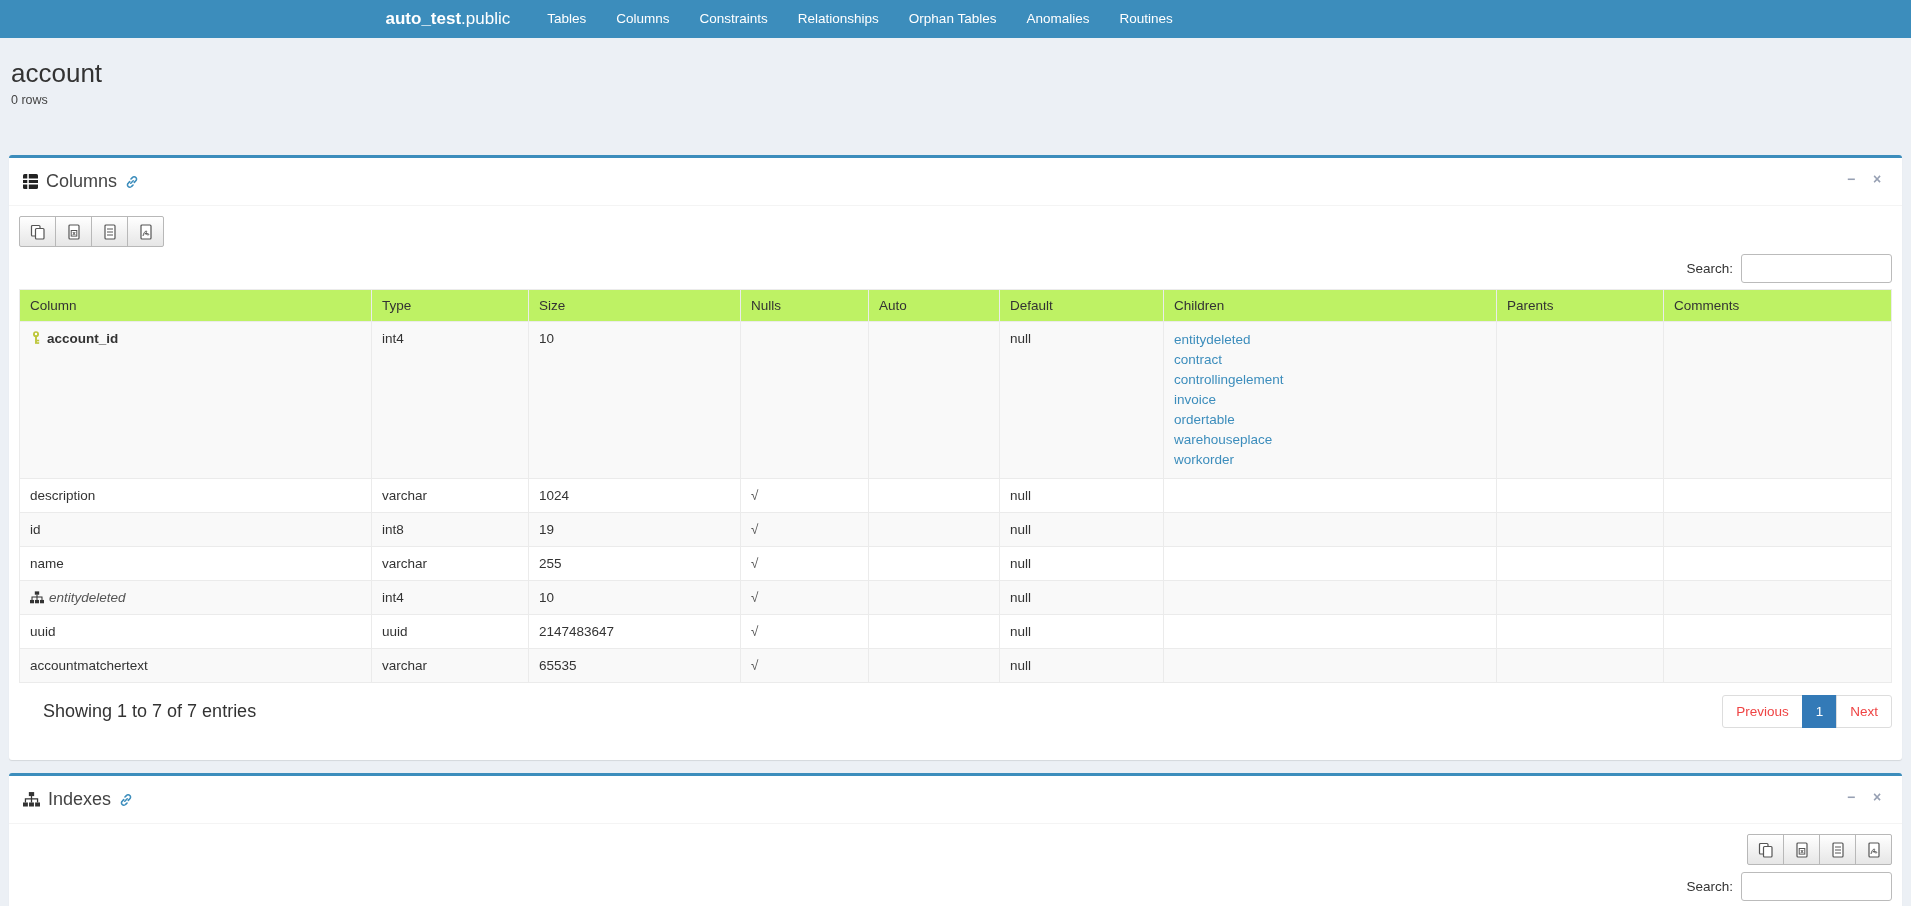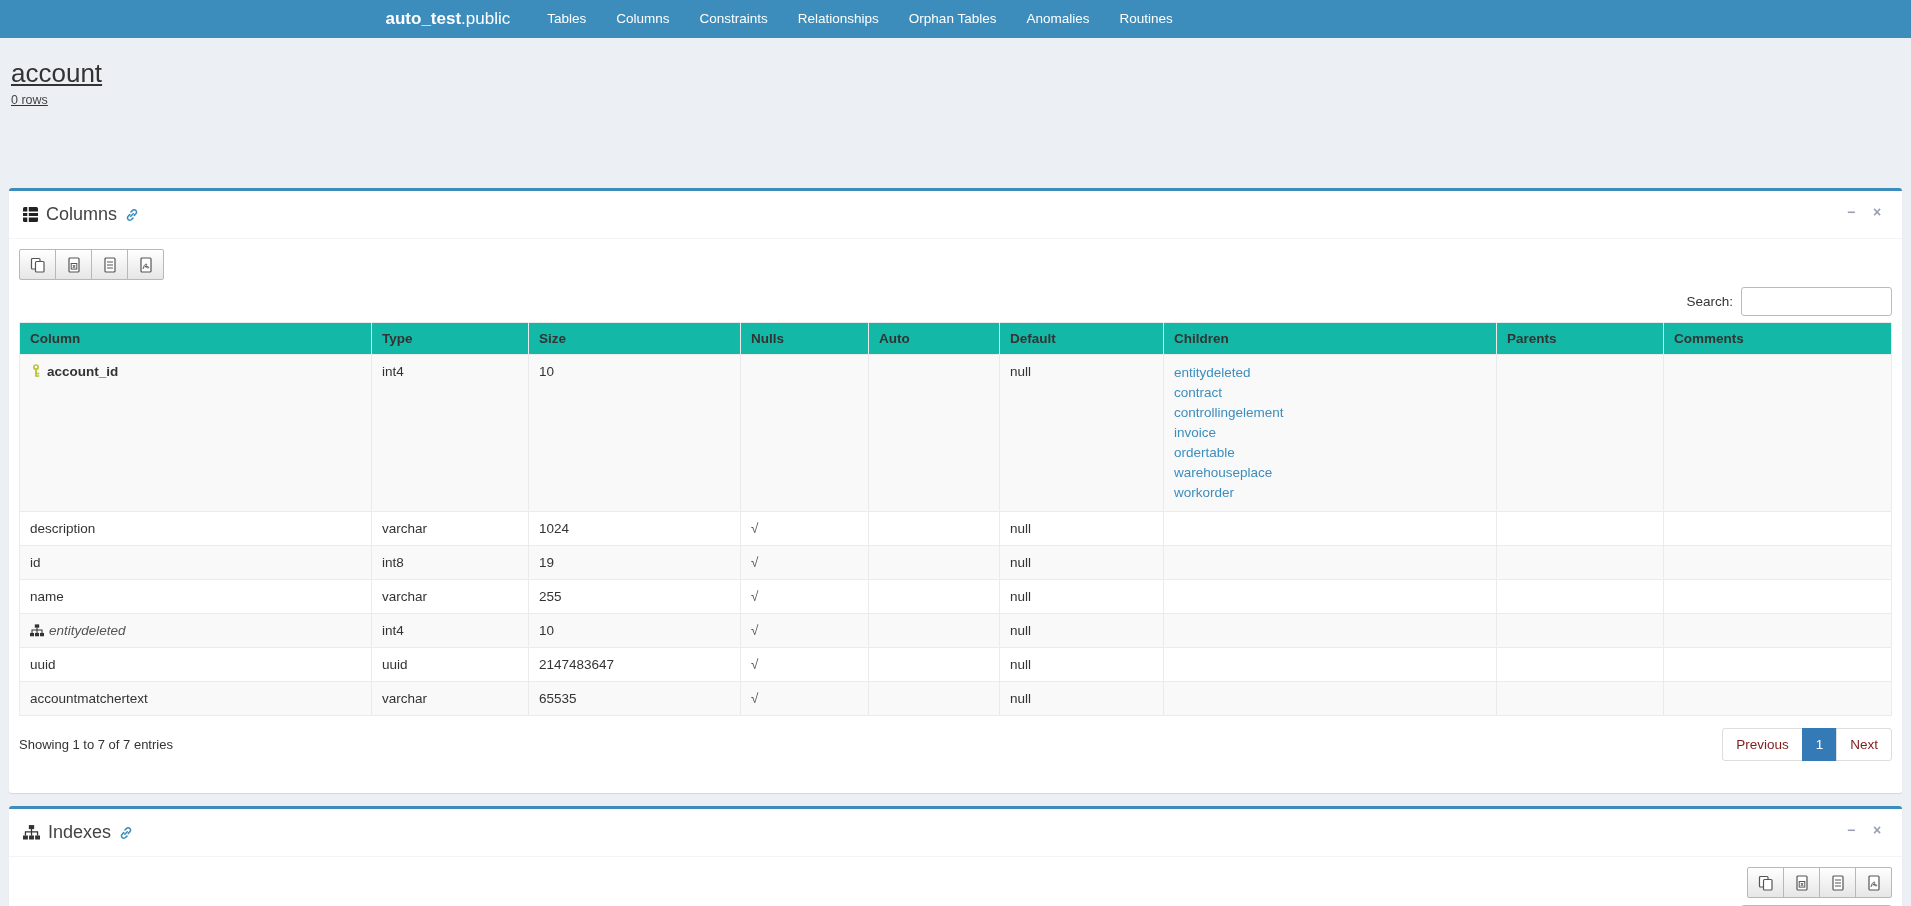--- a/index.html
+++ b/index.html
@@ -10,21 +10,21 @@
     color:#333;
   }
   
   .navbar { height:38px; background:#3c8dbc; width:100%; }
   .navbar-inner { width:1170px; margin:0 auto; height:100%; display:flex; align-items:center; padding:0 15px; }
   .brand { color:#fff; font-size:17px; margin-right:22px; cursor:pointer; white-space:nowrap; }
   .brand b { font-weight:bold; }
   .nav-link { color:#ffffff; font-size:13.5px; padding:0 15px; line-height:38px; cursor:pointer; white-space:nowrap; }
   
   .content { padding:0 9px; }
-  .page-header { height:150px; padding:18px 2px 0;text-decoration:underline; }
+  .page-header { height:117px; padding:18px 2px 0; }
   .page-header h1 { font-size:26px; font-weight:400; color:#333; line-height:34px; }
   .page-header .rows { font-size:12.5px; color:#444; margin-top:3px; }
   
   .box { background:#fff; border-top:3px solid #3c8dbc; border-radius:3px;
          box-shadow:0 1px 1px rgba(0,0,0,0.1); margin-bottom:13px; position:relative; }
   .box-header { padding:11px 14px; border-bottom:1px solid #f4f4f4; display:flex; align-items:center; position:relative; }
   .box-title { font-size:18px; color:#444; margin:0 8px; line-height:25px; }
   .title-icon { display:inline-flex; align-items:center; }
   .link-icon { display:inline-flex; align-items:center; cursor:pointer; }
   .box-tools { position:absolute; right:14px; top:10px; display:flex; gap:4px; }
@@ -46,34 +46,34 @@
   .export-btn:first-child { margin-left:0; border-radius:2px 0 0 2px; }
   .export-btn:last-child { border-radius:0 2px 2px 0; }
   
   .search-row { display:flex; justify-content:flex-end; align-items:center; margin:7px 0 6px; gap:8px;
                 font-size:13.5px; color:#333; }
   .search-row input { width:151px; height:29px; border:1px solid #bbb; border-radius:3px; padding:0 7px;
                       font-size:13px; font-family:inherit; background:#fff; }
   
   table.data { width:100%; border-collapse:collapse; font-size:13.5px; color:#333; margin-top:6px; }
   table.data th, table.data td { border:1px solid #ebebeb; text-align:left; vertical-align:top; }
-  table.data th { font-weight:bold; padding:8px 10px; background:#14b8a6; }
+  table.data th { font-weight:normal; padding:8px 10px; background:#bef264; }
   table.data td { padding:8px 10px; line-height:17px; }
   table.data tbody tr:nth-child(odd) { background:#f9f9f9; }
   .col-name { font-weight:normal; }
   .col-name.bold { font-weight:bold; }
   .col-name.italic { font-style:italic; color:#555; }
   .cell-icon { display:inline-flex; vertical-align:-2px; margin-right:5px; }
   .child-link { display:block; color:#3c8dbc; text-decoration:none; line-height:20px; cursor:pointer; }
   .check { color:#555; }
   
   .table-footer { display:flex; justify-content:space-between; align-items:center; margin:12px 0 22px; }
-  .table-info { font-size:13px; color:#333; }
+  .table-info { font-size:18px; color:#333;margin-left:24px; }
   .pagination { display:inline-flex; }
-  .page-btn { padding:7px 13px; font-size:13.5px; color:#7f1d1d; background:#fff; border:1px solid #ddd;
+  .page-btn { padding:7px 13px; font-size:13.5px; color:#ef4444; background:#fff; border:1px solid #ddd;
               margin-left:-1px; cursor:pointer; line-height:17px; }
   .page-btn:first-child { margin-left:0; border-radius:3px 0 0 3px; }
   .page-btn:last-child { border-radius:0 3px 3px 0; }
   .page-btn.active { background:#337ab7; border-color:#337ab7; color:#fff; }
   
   .indexes-body { min-height:200px; }
 </style>
 </head>
 <body>
 

